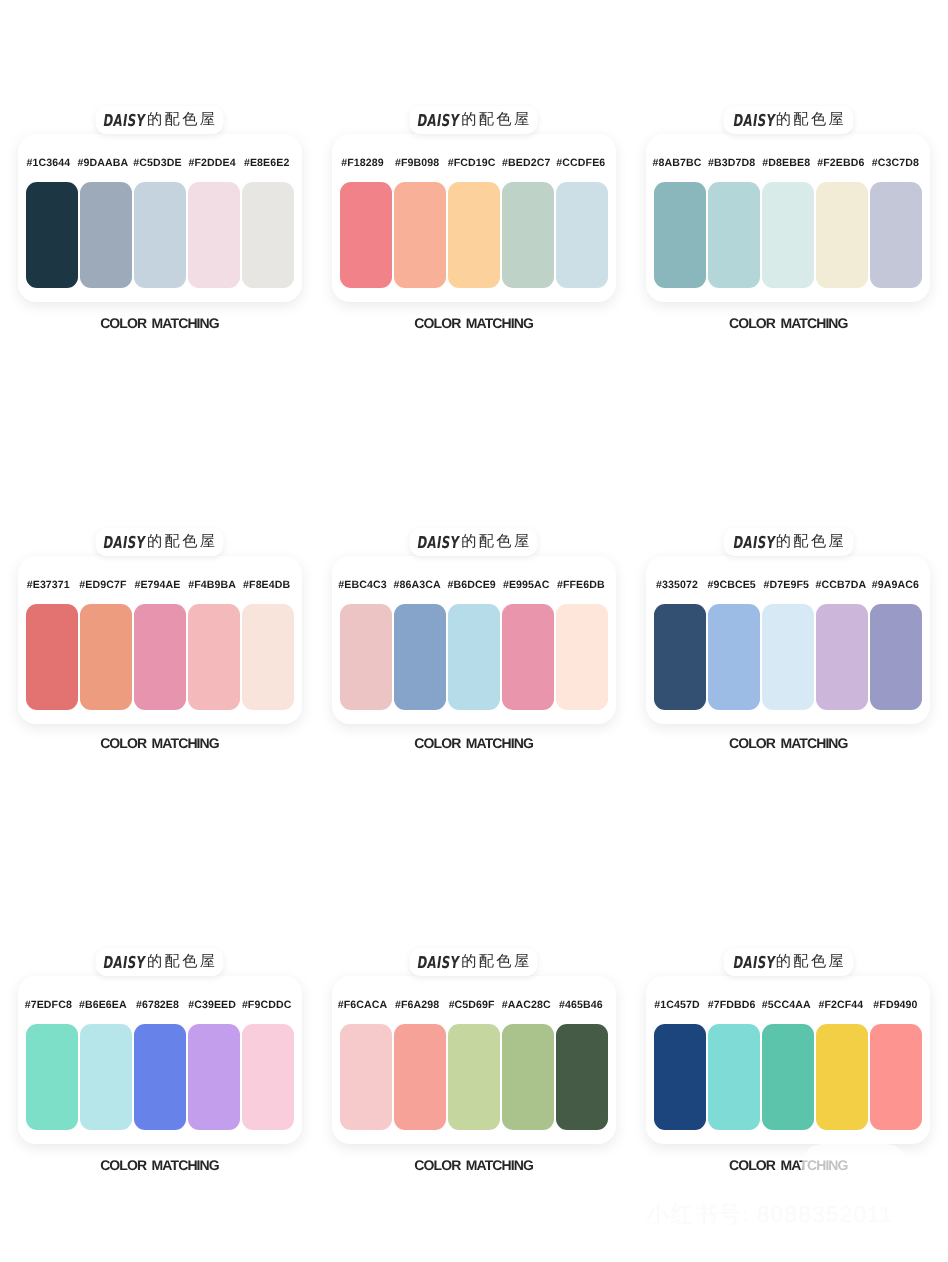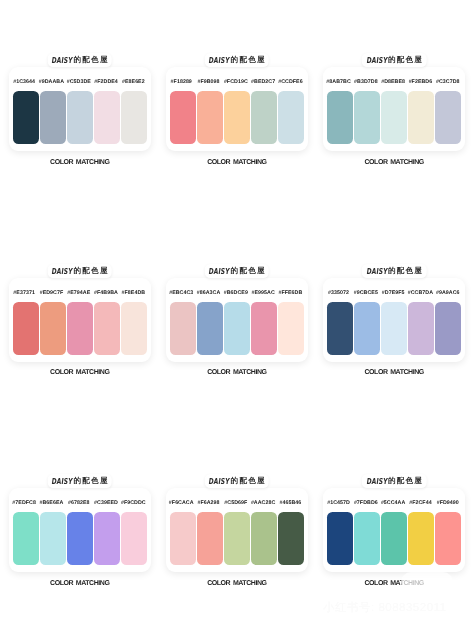--- a/index.html
+++ b/index.html
@@ -6,21 +6,21 @@
   *{-webkit-font-smoothing:antialiased;}
   body{width:474px;height:631px;background:#ffffff;font-family:"Liberation Sans",sans-serif;overflow:hidden;}
   .grid{position:relative;width:474px;height:631px;}
   .card-wrap{position:absolute;width:142.5px;height:120px;}
   .badge{position:absolute;left:50%;transform:translateX(-50%);top:-14px;background:#fff;border-radius:5.5px;
     height:14px;line-height:14px;padding:0 4.5px;font-size:8px;letter-spacing:0px;color:#2b2b2b;white-space:nowrap;z-index:3;
     box-shadow:0 1px 3px rgba(0,0,0,.08);font-weight:600;text-align:center;}
   .badge .lat{font-family:"DejaVu Sans",sans-serif;font-style:italic;font-weight:700;
     font-size:8.2px;display:inline-block;transform:scaleX(.72);transform-origin:left center;
     letter-spacing:.2px;width:30px;margin-right:-8.5px;text-align:left;}
-  .badge .cjk{font-size:7.6px;font-weight:700;display:inline-block;vertical-align:top;letter-spacing:1.2px;margin-right:-1.2px;}
+  .badge .cjk{font-size:7.6px;font-weight:400;display:inline-block;vertical-align:top;letter-spacing:1.2px;margin-right:-1.2px;}
   .card{position:absolute;top:0;left:0;width:142.5px;height:84px;background:#fff;border-radius:9px;
     box-shadow:0 2px 7px rgba(0,0,0,.085);z-index:2;}
   .hexrow{position:absolute;top:12px;left:2px;right:4px;display:flex;}
   .hex{font-size:5.3px;font-weight:700;color:#1c1c1c;letter-spacing:.05px;flex:1;text-align:center;line-height:6px;}
   .sw-row{position:absolute;top:24px;left:4.5px;display:flex;gap:1.1px;}
   .sw{width:25.9px;height:53px;border-radius:5.5px;}
   .cm{position:absolute;top:91.5px;width:142.5px;text-align:center;font-size:7px;font-weight:700;
      letter-spacing:-.45px;word-spacing:1.2px;color:#262626;}
   .wm{position:absolute;left:323px;top:601px;font-size:11.5px;color:#fbfbfb;letter-spacing:.5px;text-shadow:0 0 .6px rgba(0,0,0,.03);z-index:8;white-space:nowrap;}
   .wmbadge{position:absolute;left:401px;top:572px;width:52px;height:20px;border-radius:10px;background:rgba(255,255,255,.72);z-index:7;}

